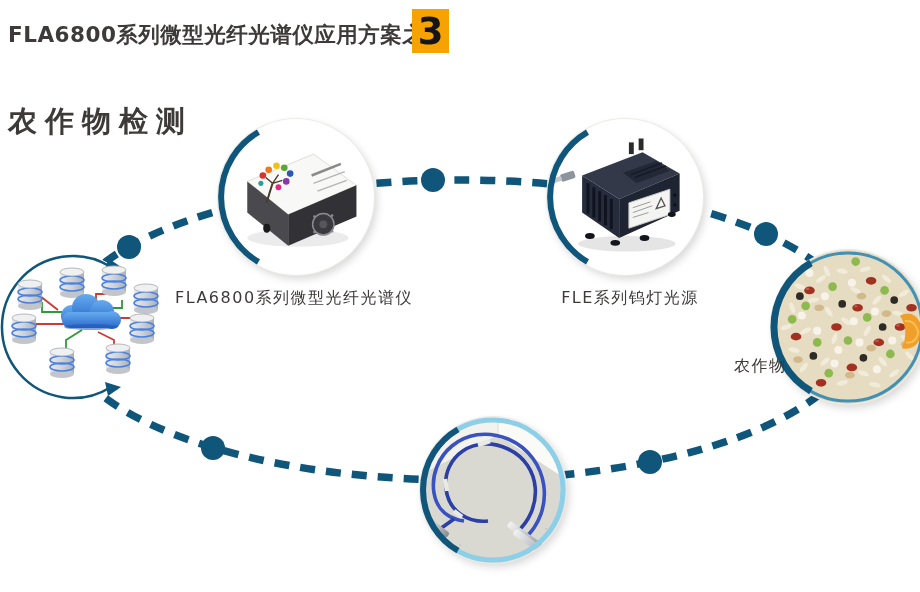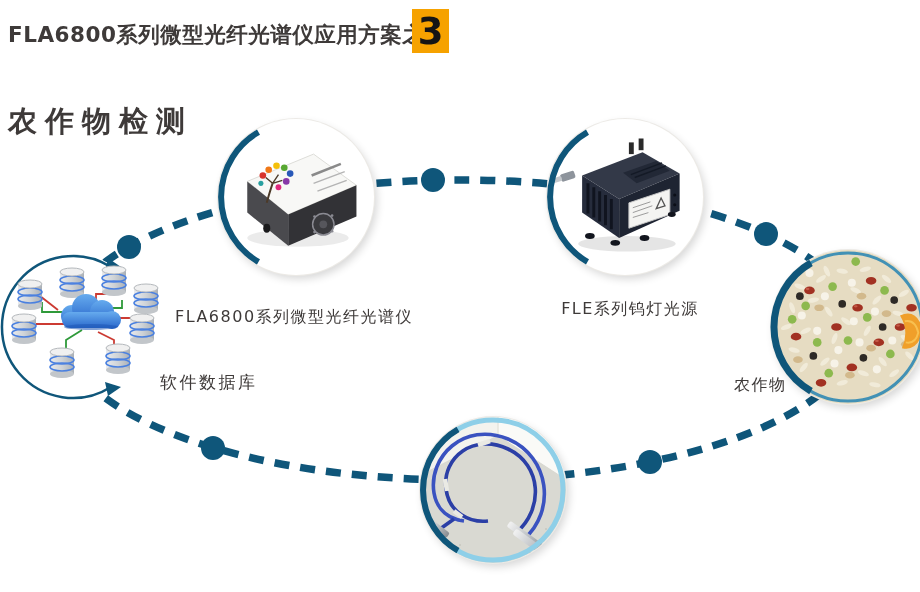--- a/index.html
+++ b/index.html
@@ -25,21 +25,21 @@
   .dash-ellipse{fill:none;stroke:var(--accent-teal,#0f567a);stroke-width:7.5;stroke-dasharray:15 11;}
   .dot{fill:var(--accent-teal,#0f567a);}
   .teal-stroke{stroke:var(--accent-teal,#0f567a);fill:none;}
   .teal-fill{fill:var(--accent-teal,#0f567a);}
 
   
   .node{position:absolute;}
   .disc{position:absolute;left:0;top:0;width:100%;height:100%;border-radius:50%;overflow:hidden;background:#fff;
         box-shadow:0 0 0 1px #eceae6, 3px 4px 9px rgba(0,0,0,.16);}
   .ring{position:absolute;left:0;top:0;overflow:visible;pointer-events:none;}
-  .node-label{position:absolute;font-size:16px;font-weight:500;letter-spacing:1.5px;color:var(--title-text,#3e3a39);white-space:nowrap;margin-top:19px;}
+  .node-label{position:absolute;font-size:16px;font-weight:500;letter-spacing:1.5px;color:var(--title-text,#3e3a39);white-space:nowrap;}
   .lbl-center{text-align:center;}
 </style>
 </head>
 <body>
 
 <div class="canvas">
 
   <div class="title-row">
     <h1 class="page-title">FLA6800系列微型光纤光谱仪应用方案之</h1>
     <div class="badge">3</div>
@@ -358,17 +358,16 @@
         </g>
       </svg>
     </div>
     <svg class="ring" width="146" height="146" viewBox="0 0 146 146">
       <circle cx="73" cy="73" r="70" fill="none" stroke="var(--light-ring,#8ecfe8)" stroke-width="5"></circle>
       <path class="teal-stroke" stroke-width="6" d="M 38 12.4 A 70 70 0 0 0 38 133.6"></path>
     </svg>
   </div>
 
   <div class="node-label lbl-center" style="left:164px;top:288px;width:260px">FLA6800系列微型光纤光谱仪</div>
-  <div class="node-label lbl-center" style="left:510px;top:280px;width:240px">FLE系列钨灯光源</div>
+  <div class="node-label lbl-center" style="left:510px;top:288px;width:240px">FLE系列钨灯光源</div>
   <div class="node-label" style="left:734px;top:356px">农作物</div>
-  <div class="node-label" style="left:160px;top:352px;letter-spacing:2.5px;font-size:17px">软件数据库</div>
 
 </div>
 
 </body></html>

